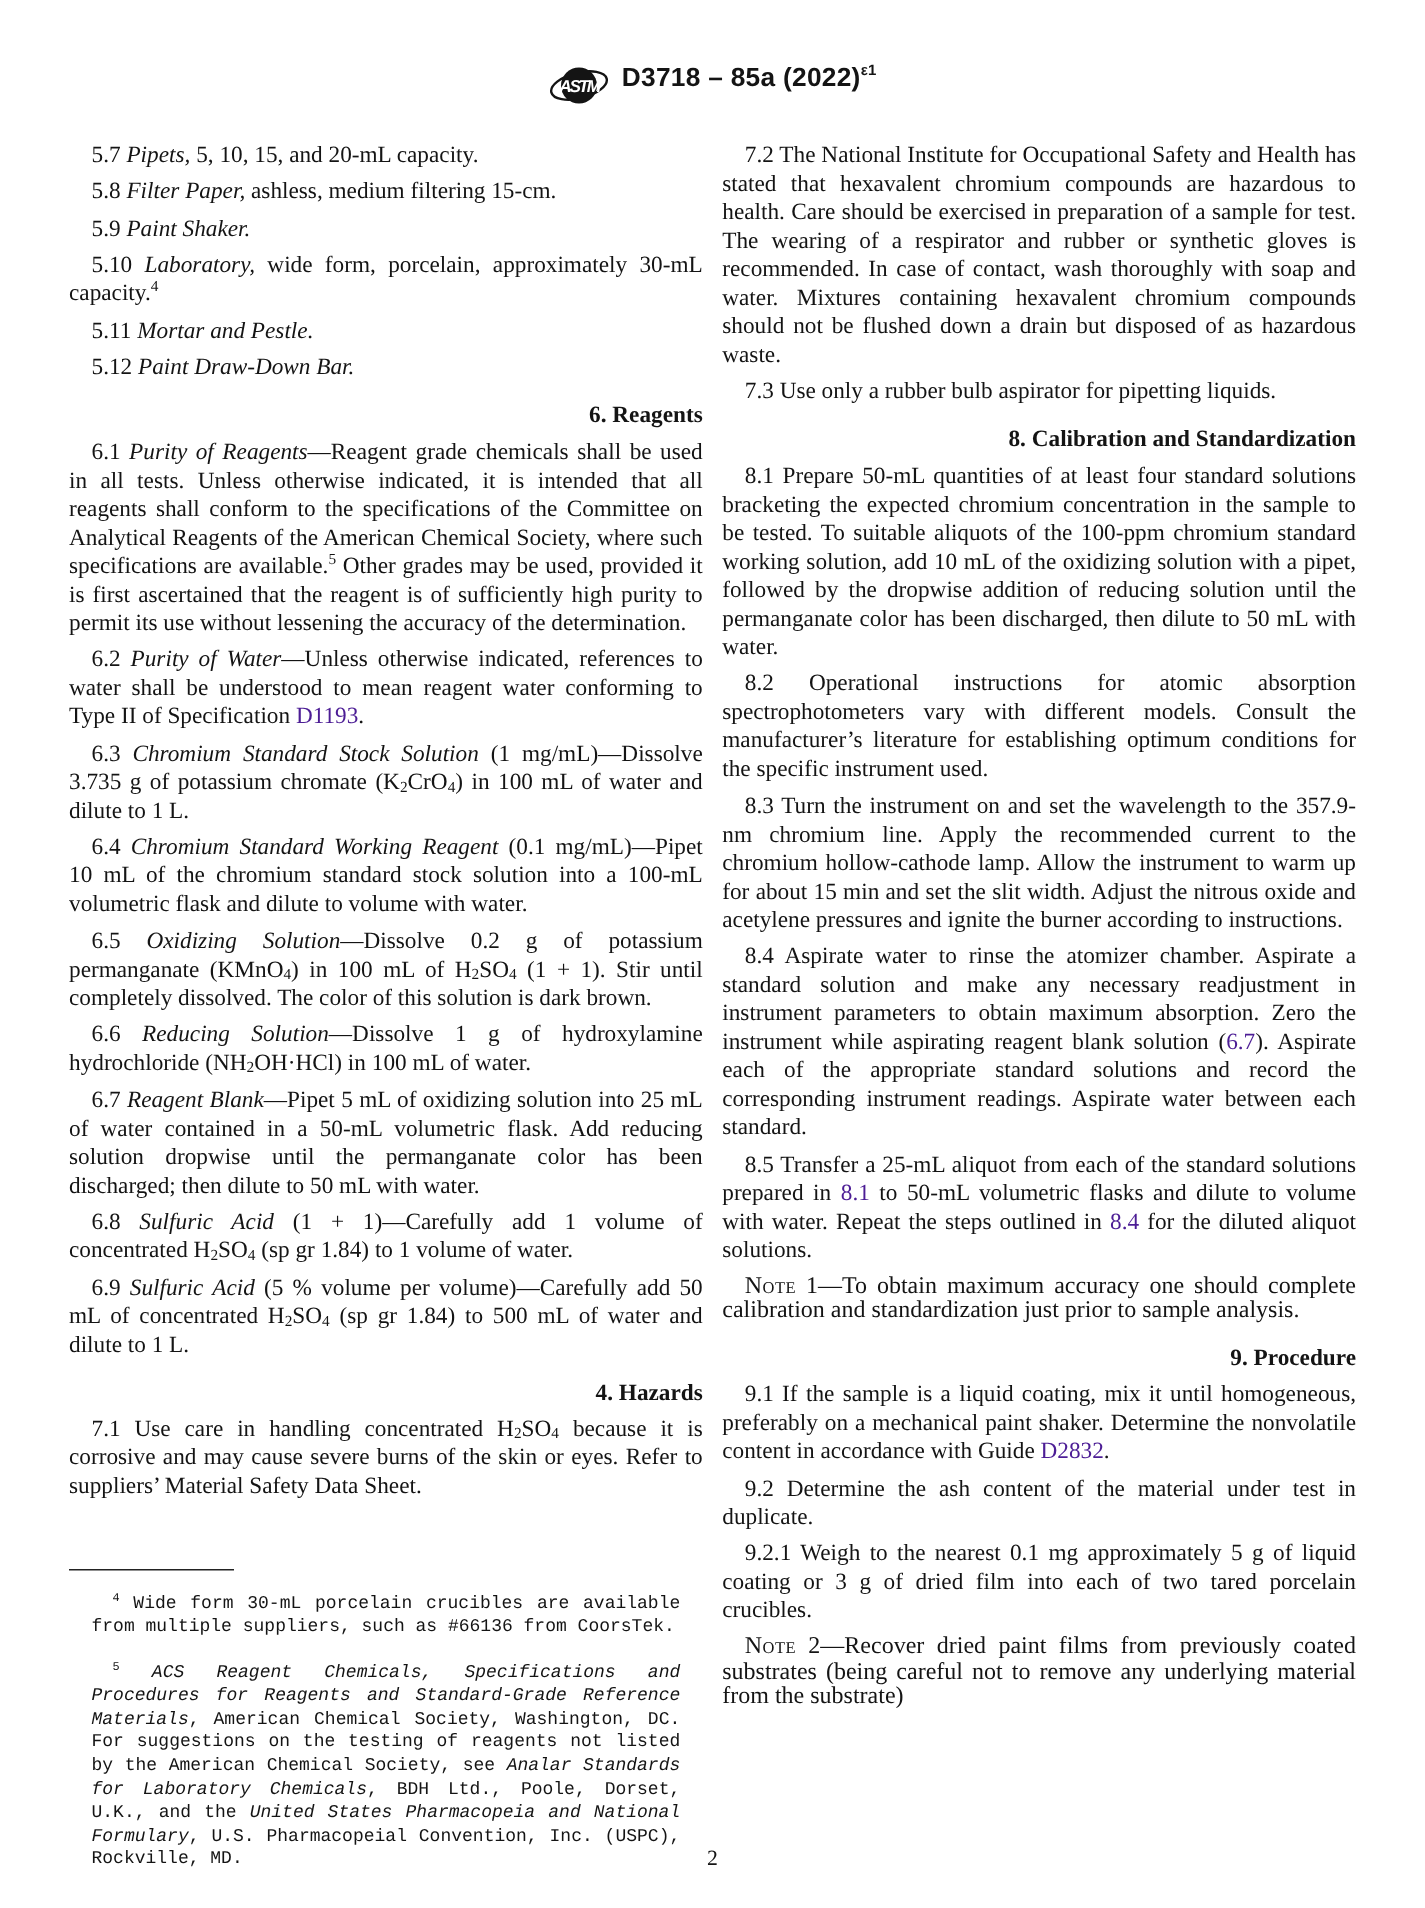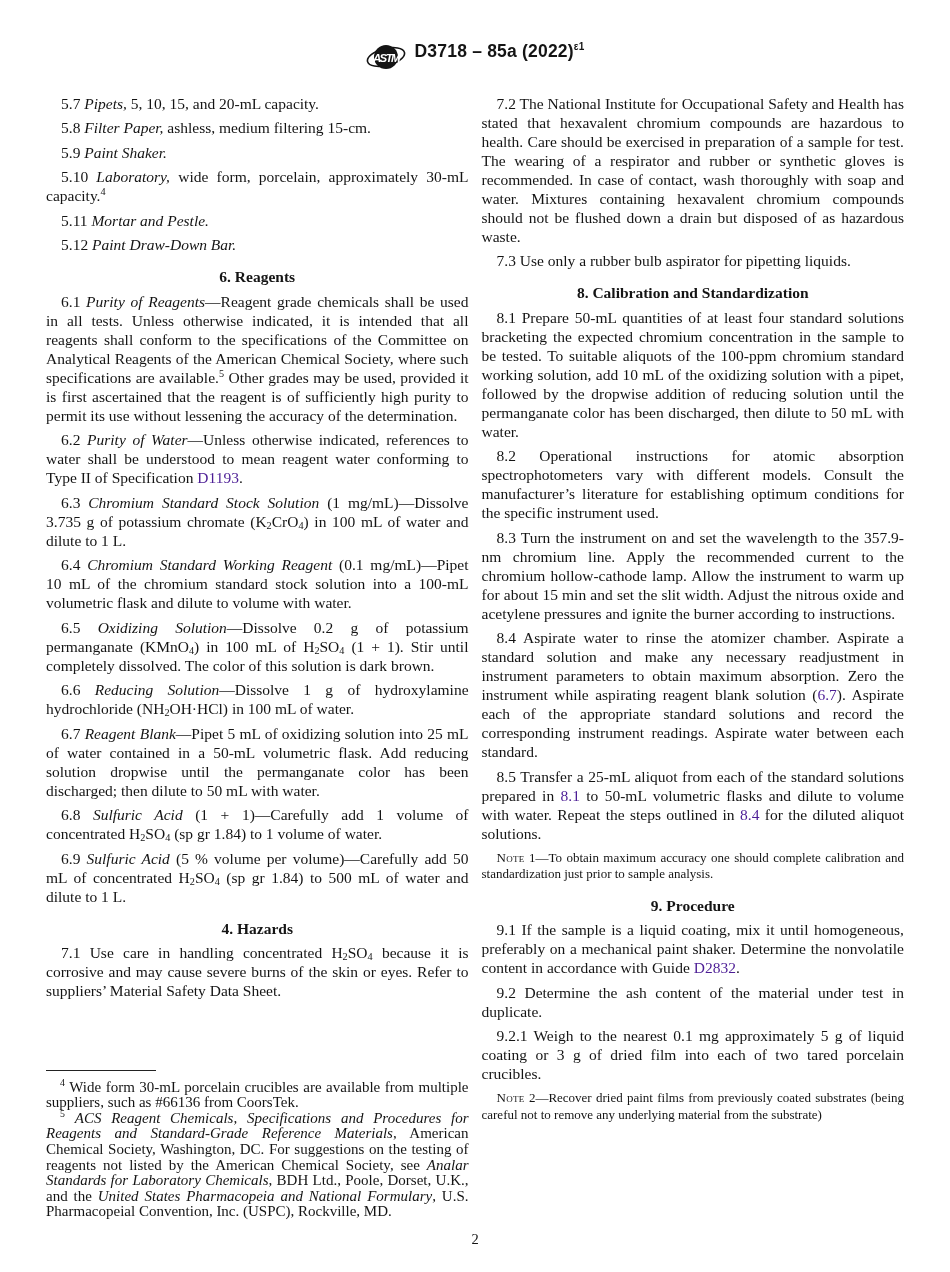--- a/index.html
+++ b/index.html
@@ -26,36 +26,36 @@
     font-weight:bold;font-size:17.5px;letter-spacing:.2px;
     white-space:nowrap;
   }
   .hdr-title sup{font-size:10px;}
   
   .cols{display:flex;gap:13px;height:1136px;}
   .col{flex:1 1 0;display:flex;flex-direction:column;min-width:0;gap:40px;}
   p.para{margin:5.5px 0;text-indent:15px;text-align:justify;}
   h2.heading{
     font-size:15.5px;font-weight:bold;margin:13px 0 5px 0;
-    text-align:center;text-indent:0;
+    text-align:right;text-indent:0;
   }
   p.note{
-    margin:7px 0;font-size:13px;line-height:16.5px;
+    margin:7px 0;font-size:16px;line-height:16.5px;
     text-indent:15px;text-align:justify;
   }
   .sc{font-variant:small-caps;letter-spacing:.3px;}
   sup{font-size:66%;line-height:0;vertical-align:super;}
   sub{font-size:66%;line-height:0;vertical-align:-0.18em;}
   a.ref{color:#4c1d95;text-decoration:none;cursor:pointer;}
   
   .footnotes{margin-top:auto;padding-bottom:4px;}
   .fnrule{width:110px;border:0;border-top:1.4px solid #222;margin:0 0 9px 0;}
   p.footnote{
-    margin:0;font-size:15px;line-height:15.6px;
-    text-indent:14px;text-align:justify;
+    margin:15px;font-size:12px;line-height:15.6px;
+    text-indent:14px;text-align:justify;font-family:Liberation Mono, monospace;
   }
   
   .footer{text-align:center;margin-top:6px;font-size:14.5px;}
 </style>
 </head>
 <body>
 
 <div class="page">
 
   <div class="hdr">

